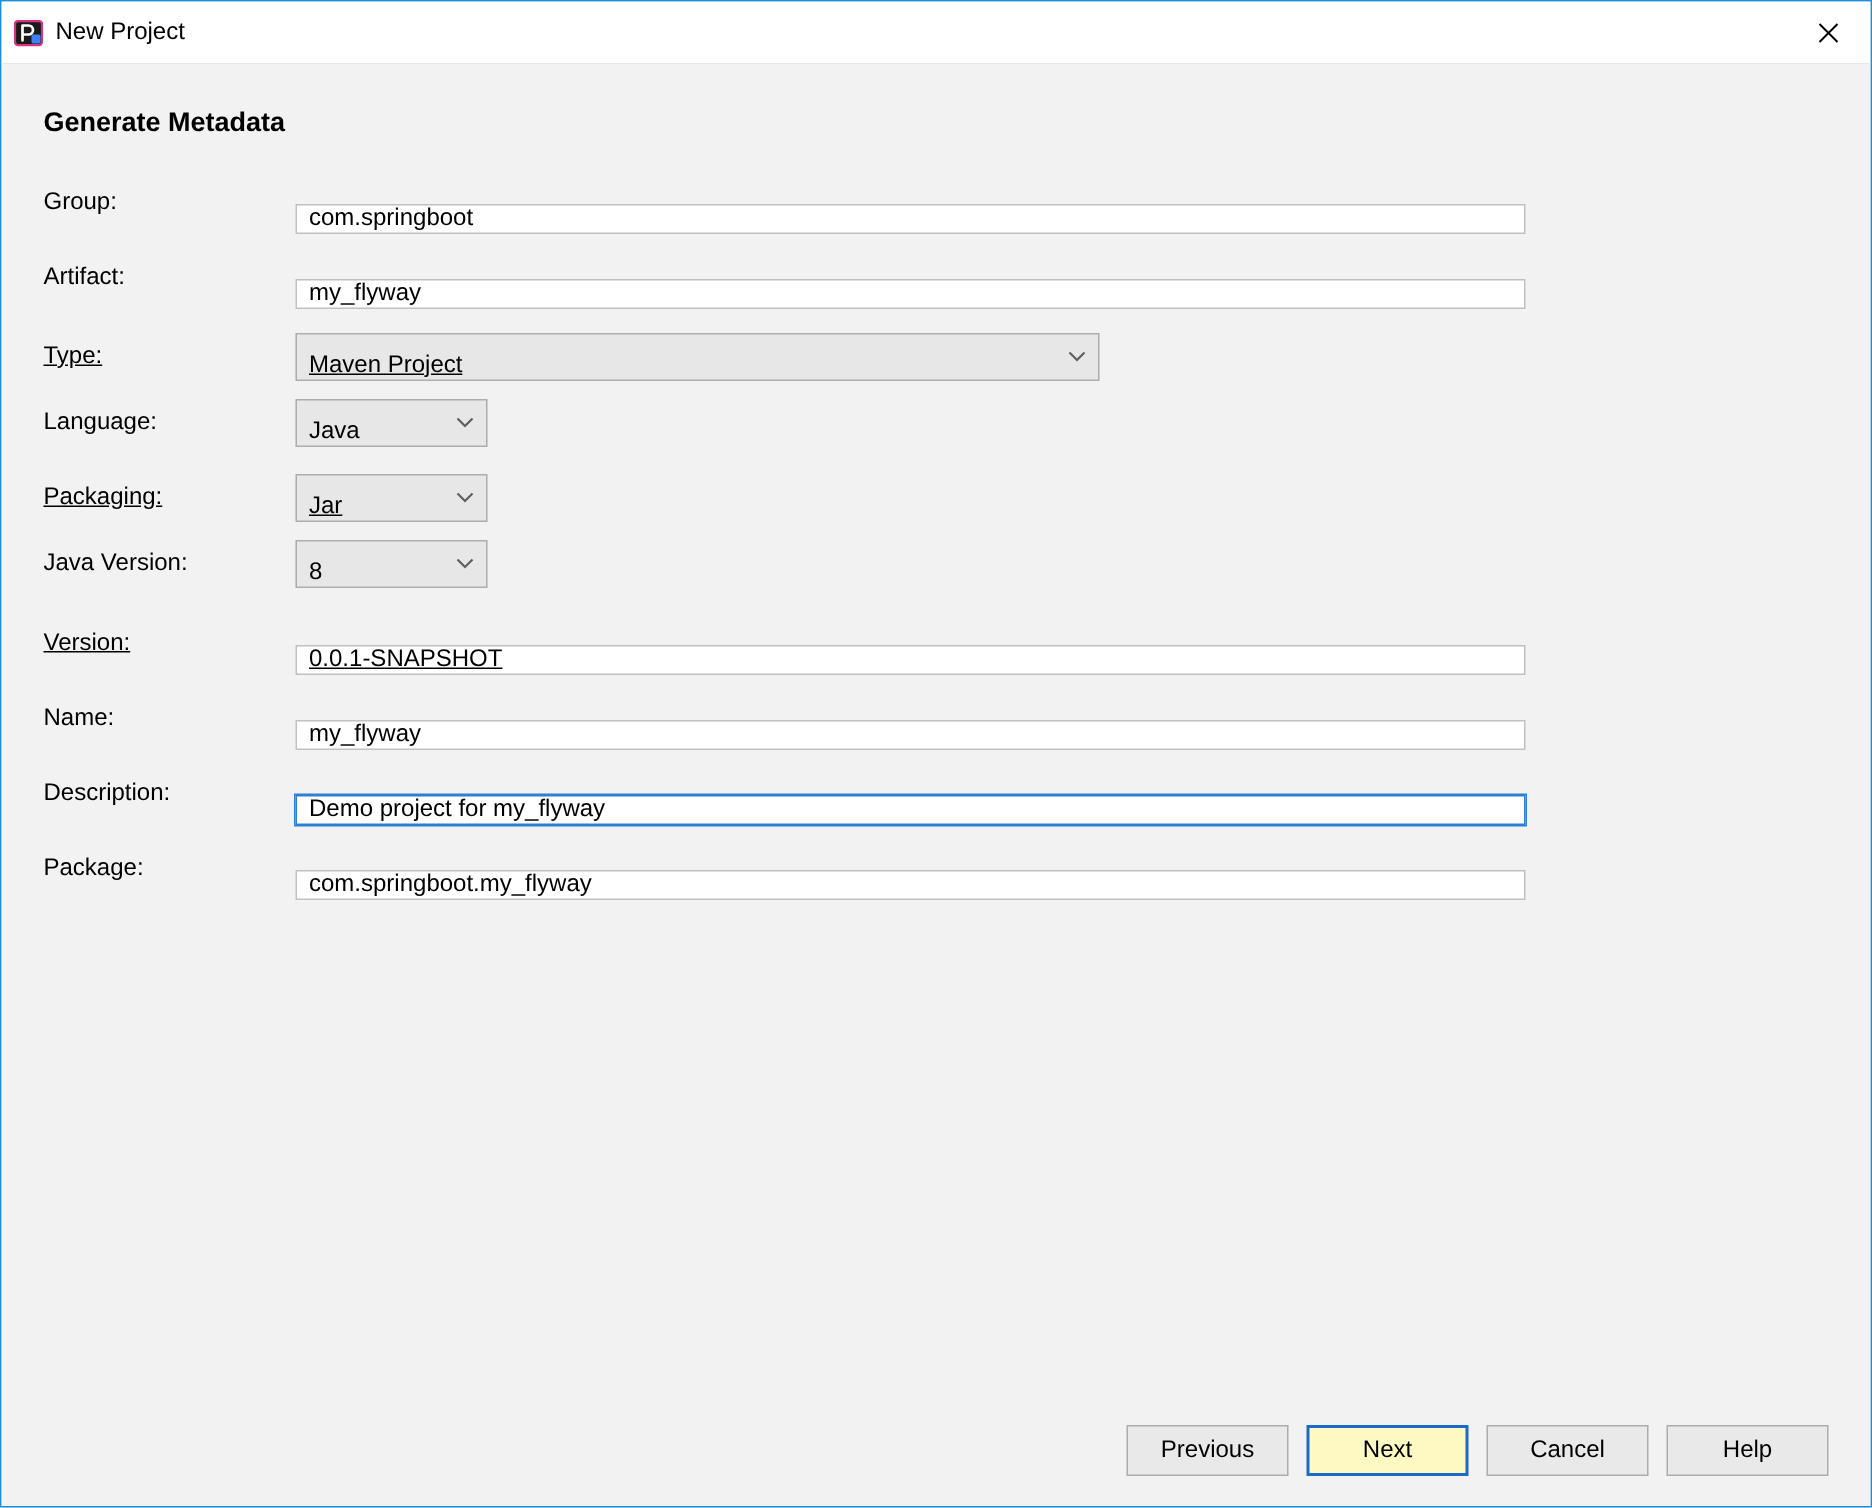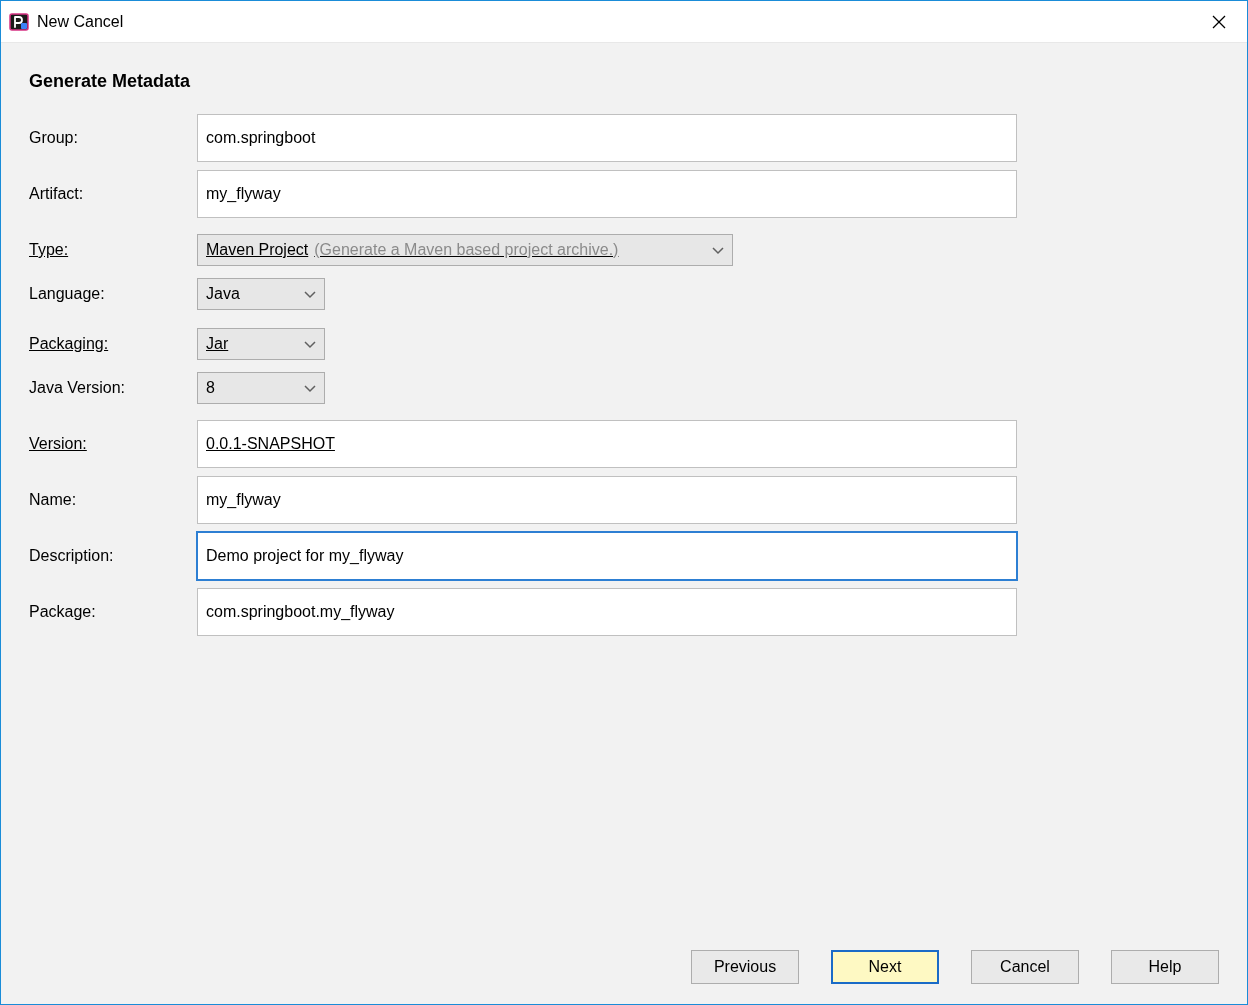--- a/index.html
+++ b/index.html
@@ -67,60 +67,61 @@
     .form-label {
       width: 124px;
       font-size: 16px;
       color: #000;
       flex-shrink: 0;
     }
     .form-row.gap-above { margin-top: 14px; text-decoration: underline; }
     .text-input {
       flex: 1;
       max-width: 820px;
-      height: 48px;
+      height: 20px;
       border: 1px solid #c0c0c0;
       background: #fff;
       padding: 0 8px;
       font-size: 16px;
       font-family: inherit;
       outline: none;
+      margin-top: 22px;
     }
     .text-input.focused {
       border: 1px solid #2d7fd3;
       box-shadow: 0 0 0 1px #2d7fd3;
     }
     .select-wrap {
       height: 32px;
       border: 1px solid #adadad;
       background: #e7e7e7;
       position: relative;
       display: flex;
-      align-items: center;
+      align-items: flex-end;
       padding: 0 32px 0 8px;
       font-size: 16px;
       cursor: pointer;
     }
     .select-wrap.wide { width: 536px; }
     .select-wrap.narrow { width: 128px; }
     .select-chevron {
       position: absolute;
       right: 8px;
       top: 50%;
       transform: translateY(-50%);
       pointer-events: none;
     }
     .select-hint {
       color: #8a8a8a;
       margin-left: 6px;
     }
     .button-row {
       display: flex;
       justify-content: flex-end;
-      gap: 32px;
+      gap: 12px;
       padding-top: 18px;
     }
     .btn {
       height: 34px;
       width: 108px;
       border: 1px solid #adadad;
       background: #e9e9e9;
       font-size: 16px;
       font-family: inherit;
       cursor: pointer;
@@ -135,21 +136,21 @@
 
 <div class="titlebar">
   <span class="titlebar-icon">
     <svg width="20" height="20" viewBox="0 0 20 20">
       <rect x="1" y="2" width="18" height="16" rx="2" fill="#1a1a1a"></rect>
       <rect x="1" y="2" width="18" height="16" rx="2" fill="none" stroke="#d63384" stroke-width="1.5"></rect>
       <path d="M6 5 v10 M6 5 h4 a3 3 0 0 1 0 6 h-4" stroke="#fff" stroke-width="1.8" fill="none" stroke-linecap="round"></path>
       <rect x="12" y="11" width="6" height="6" fill="#3b82f6" rx="1"></rect>
     </svg>
   </span>
-  <span class="titlebar-title">New Cancel</span>
+  <span class="titlebar-title">New Project</span>
   <div class="titlebar-close">
     <svg width="14" height="14" viewBox="0 0 14 14">
       <line x1="1" y1="1" x2="13" y2="13" stroke="#000" stroke-width="1.3"></line>
       <line x1="13" y1="1" x2="1" y2="13" stroke="#000" stroke-width="1.3"></line>
     </svg>
   </div>
 </div>
 
 <div class="content">
   <div class="section-title">Generate Metadata</div>
@@ -163,21 +164,20 @@
 
     <div class="form-row">
       <div class="form-label">Artifact:</div>
       <input class="text-input" type="text" value="my_flyway" style="">
     </div>
 
     <div class="form-row gap-above">
       <div class="form-label">Type:</div>
       <div class="select-wrap wide">
         <span>Maven Project</span>
-        <span class="select-hint">(Generate a Maven based project archive.)</span>
         <span class="select-chevron">
           <svg width="12" height="8" viewBox="0 0 12 8">
               <path d="M1 1 L6 6 L11 1" stroke="#606060" stroke-width="1.5" fill="none"></path>
             </svg>
         </span>
       </div>
     </div>
 
     <div class="form-row">
       <div class="form-label">Language:</div>

